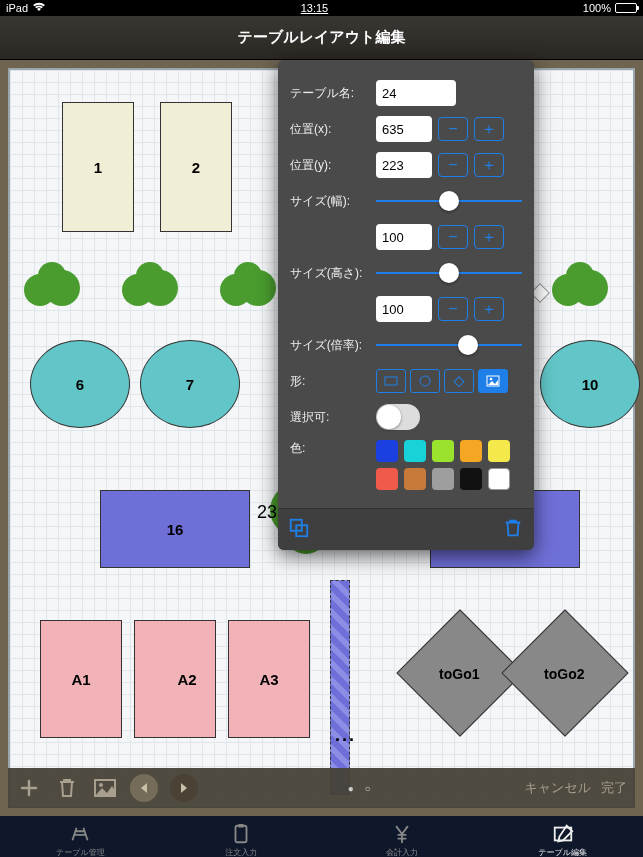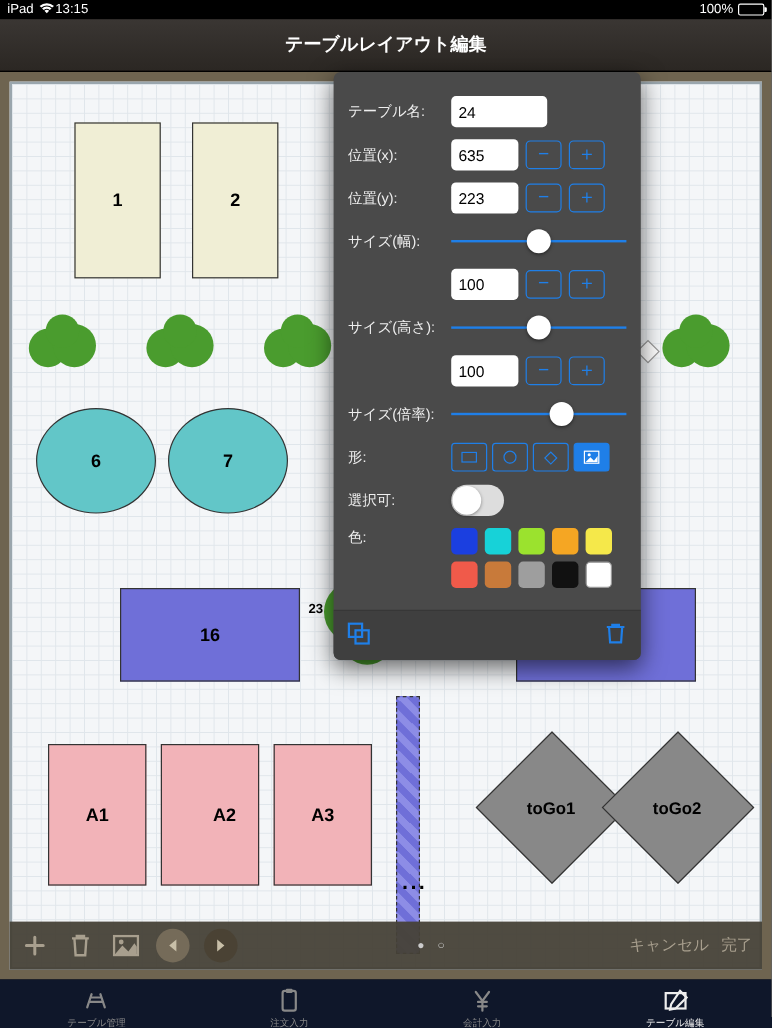--- a/index.html
+++ b/index.html
@@ -1,21 +1,21 @@
 <!DOCTYPE html>
 <html><head>
 <meta charset="utf-8">
 <style>
   * { box-sizing: border-box; margin: 0; padding: 0; font-family: -apple-system, "Helvetica Neue", Arial, sans-serif; }
   body { width: 643px; height: 857px; background: #000; overflow: hidden; position: relative; }
 
   
   .status-bar { height: 16px; background: #000; color: #fff; display: flex; align-items: center; font-size: 11px; padding: 0 6px; }
   .status-left { flex: 0 0 auto; display: flex; align-items: center; gap: 4px; }
-  .status-center { flex: 1; text-align: left; }
+  .status-center { flex: 1; text-align: center; text-decoration: underline; }
   .status-right { flex: 0 0 auto; display: flex; align-items: center; gap: 4px; }
   .wifi { display: inline-block; }
   .battery { width: 22px; height: 10px; border: 1px solid #fff; border-radius: 2px; position: relative; }
   .battery::after { content:""; position:absolute; right:-3px; top:2px; width:2px; height:4px; background:#fff; border-radius:0 1px 1px 0;}
   .battery-fill { background:#fff; height:100%; width:100%; }
 
   
   .navbar { height: 44px; background: linear-gradient(#3a3633,#2b2723); color:#fff; display:flex; align-items:center; justify-content:center; font-size:15px; font-weight:600; border-bottom:1px solid #000;}
 
   
@@ -142,40 +142,43 @@
             <circle cx="30" cy="16" r="14"></circle>
           </g>
         </svg></div>
 
     <div class="tbl teal" style="left:20px; top:270px; width:100px; height:88px;">
         <span>6</span>
       </div>
     <div class="tbl teal" style="left:130px; top:270px; width:100px; height:88px;">
         <span>7</span>
       </div>
+    <div class="tbl teal" style="left:530px; top:270px; width:100px; height:88px;">
+        <span>10</span>
+      </div>
 
     <div class="tbl purple" style="left:90px; top:420px; width:150px; height:78px;">
         <span>16</span>
       </div>
     <div class="tbl purple" style="left:420px; top:420px; width:150px; height:78px;">
         <span>17</span>
       </div>
 
     <div class="tree" style="left:256px; top:400px;">
       <svg viewBox="0 0 100 140">
         <g fill="#4a9c2e">
             <circle cx="30" cy="40" r="26"></circle>
             <circle cx="68" cy="38" r="28"></circle>
             <circle cx="50" cy="20" r="22"></circle>
             <circle cx="40" cy="62" r="22"></circle>
             <circle cx="62" cy="60" r="20"></circle>
           </g>
       </svg>
     </div>
-    <div style="position:absolute; left:247px; top:432px; font-weight:700; font-size:11px; z-index:2;">23</div>
+    <div style="position:absolute; left:247px; top:432px; font-weight:400; font-size:18px; z-index:2;">23</div>
 
     <div class="tbl stripe" style="left:320px; top:510px; width:20px; height:215px; border:1px dashed #333; background:repeating-linear-gradient(45deg,#6f6fd8,#6f6fd8 6px,#8d8de6 6px,#8d8de6 12px);"></div>
 
     <div class="tbl pink" style="left:30px; top:550px; width:82px; height:118px;">
         <span>A1</span>
       </div>
     <div class="tbl pink" style="left:124px; top:550px; width:82px; height:118px;padding-left:24px;">
         <span>A2</span>
       </div>
     <div class="tbl pink" style="left:218px; top:550px; width:82px; height:118px;">

